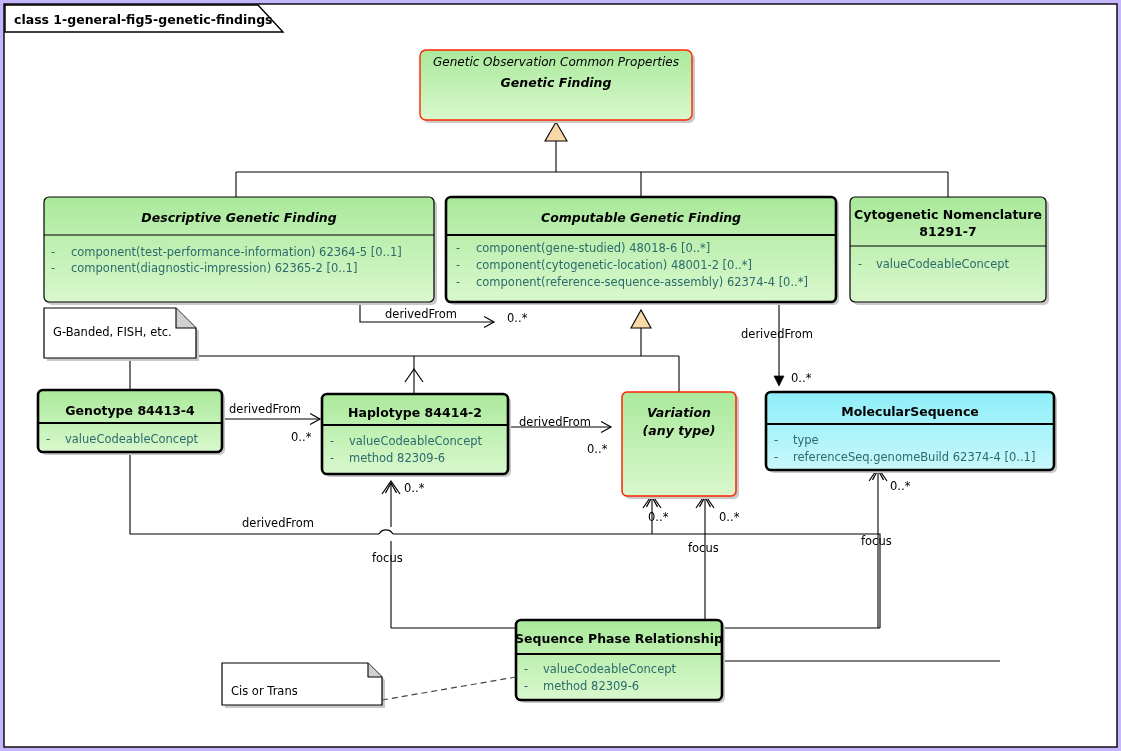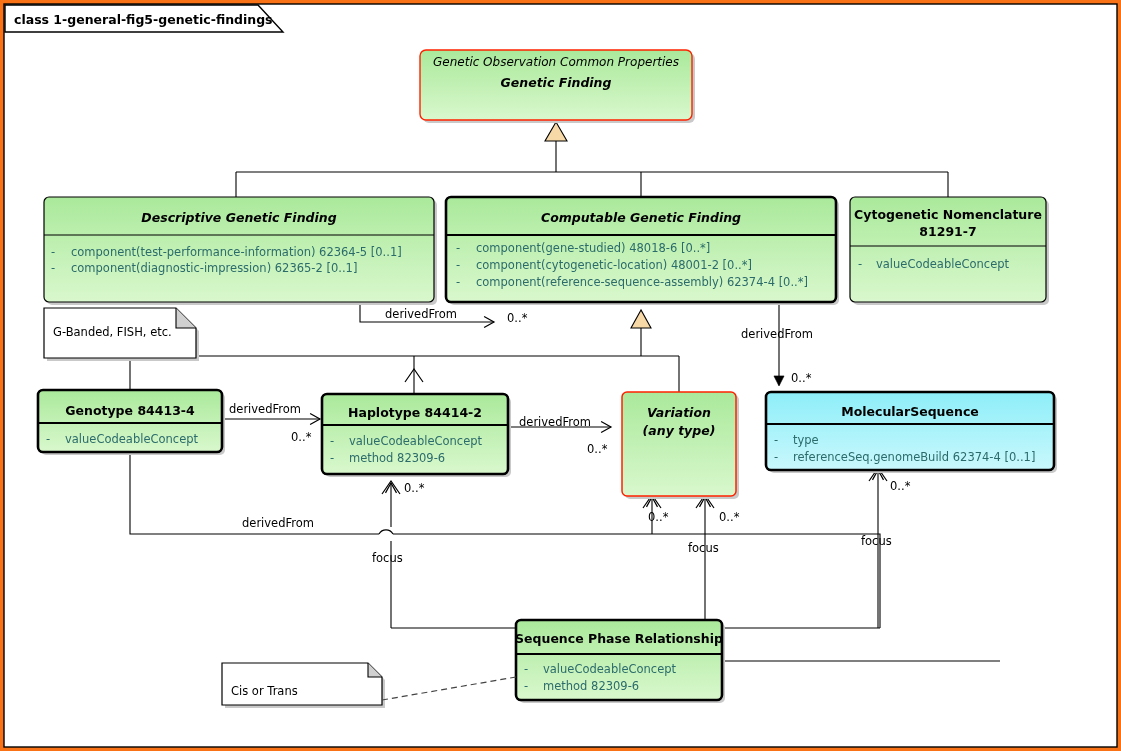--- a/index.html
+++ b/index.html
@@ -1,17 +1,17 @@
 <!DOCTYPE html>
 <html><head>
 <meta charset="utf-8">
 <style>
   html,body{margin:0;padding:0;background:#ffffff;}
   body{font-family:"DejaVu Sans","Liberation Sans",sans-serif;}
-  #stage{position:relative;width:1121px;height:751px;background:#f97316;overflow:hidden;}
+  #stage{position:relative;width:1121px;height:751px;background:#c4b5fd;overflow:hidden;}
   svg{position:absolute;left:0;top:0;width:1121px;height:751px;}
   .lbl{font-family:"DejaVu Sans","Liberation Sans",sans-serif;font-size:11.5px;fill:#000;}
   .cls-title{font-family:"DejaVu Sans","Liberation Sans",sans-serif;font-size:12.5px;font-weight:bold;fill:#000;text-anchor:middle;}
   .cls-title-i{font-style:italic;}
   .cls-stereo{font-family:"DejaVu Sans","Liberation Sans",sans-serif;font-size:12px;font-style:italic;fill:#000;text-anchor:middle;}
   .attr{font-family:"DejaVu Sans","Liberation Sans",sans-serif;font-size:11.5px;fill:#2b6b6b;}
   .attr-vis{font-family:"DejaVu Sans","Liberation Sans",sans-serif;font-size:11.5px;fill:#2b6b6b;}
   .note-txt{font-family:"DejaVu Sans","Liberation Sans",sans-serif;font-size:11.5px;fill:#000;}
   .frame-lbl{font-family:"DejaVu Sans","Liberation Sans",sans-serif;font-size:12.5px;font-weight:bold;fill:#000;}
 </style>

